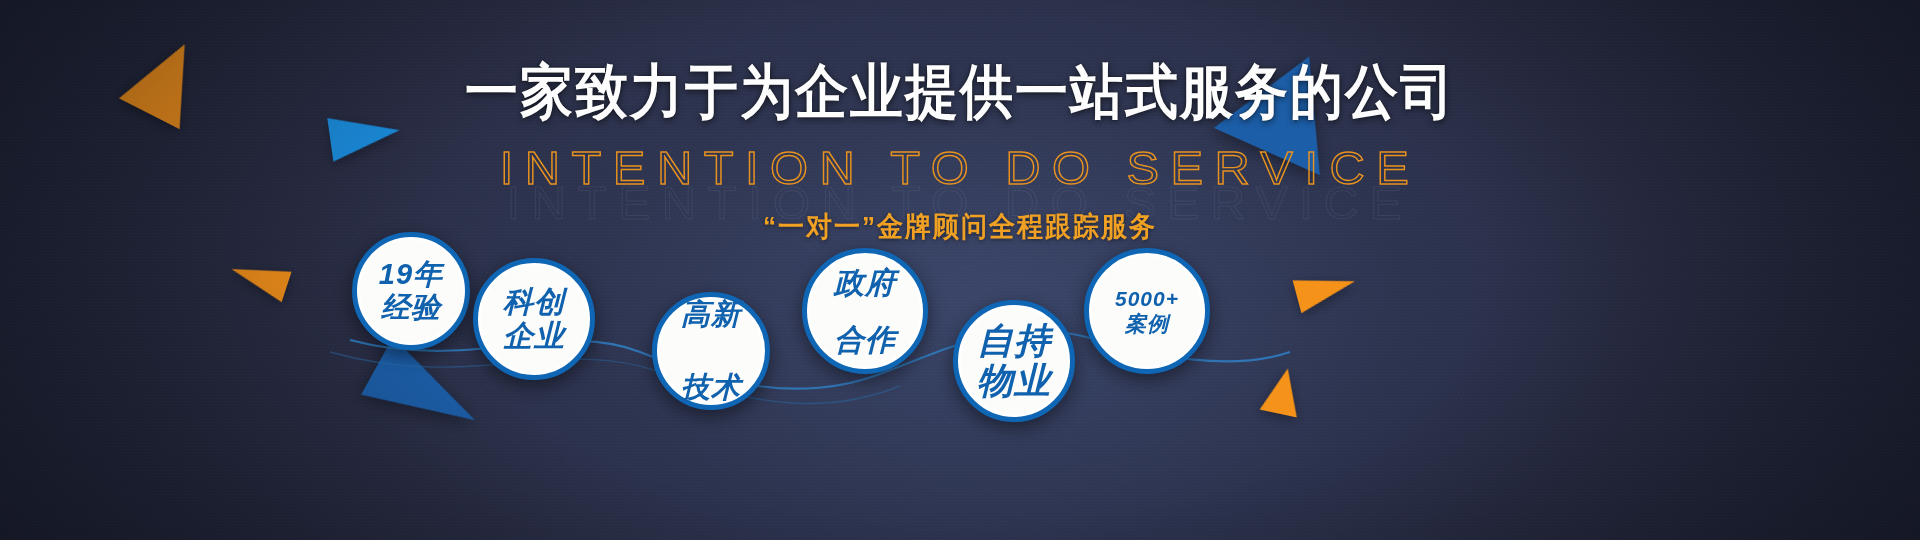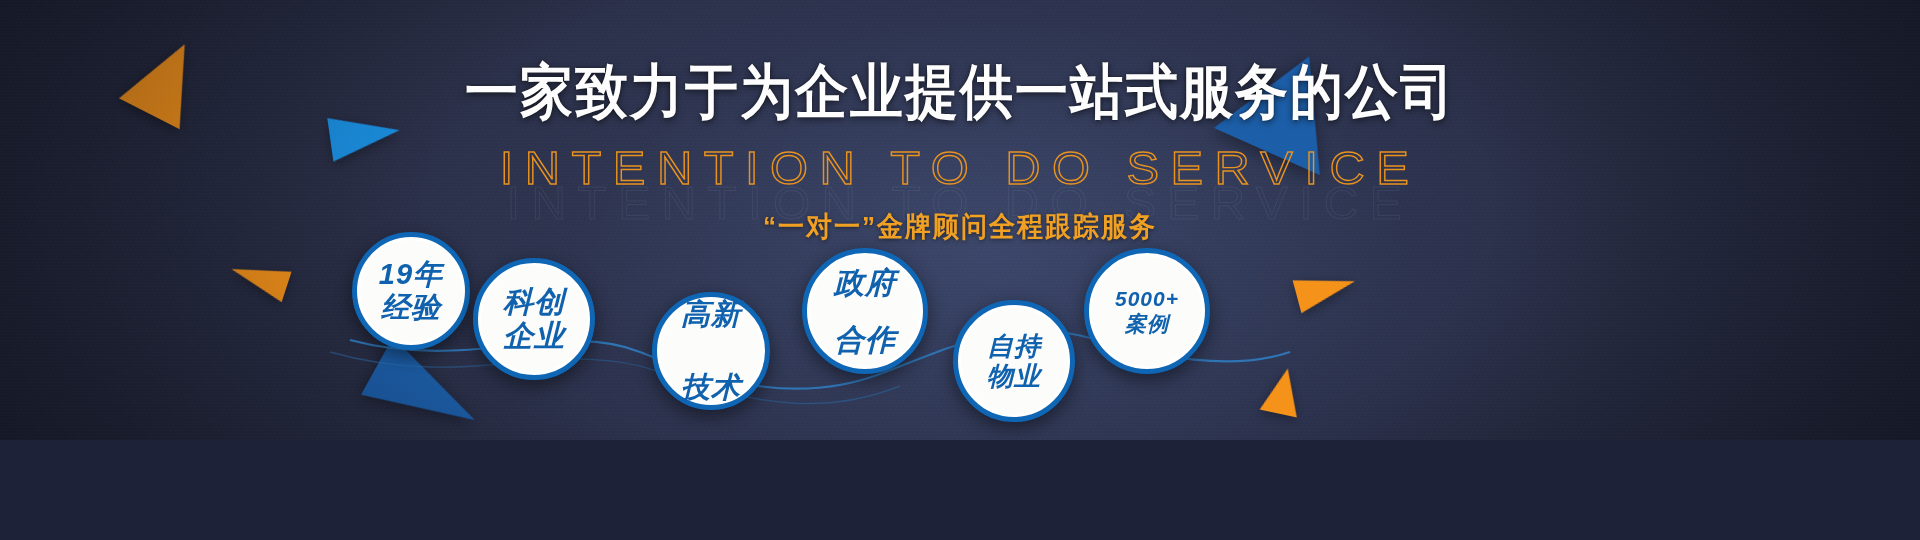--- a/index.html
+++ b/index.html
@@ -4,21 +4,21 @@
 <style>
   * { margin:0; padding:0; box-sizing:border-box; }
   html,body { width:1920px; height:540px; overflow:hidden; }
   body {
     font-family:"Liberation Sans","DejaVu Sans",sans-serif;
     background:#1e2238;
   }
 
   #banner {
     position:relative;
-    width:1920px; height:440px;
+    width:1920px; height:540px;
     overflow:hidden;
     background:
       radial-gradient(ellipse 900px 520px at 52% 58%, rgba(70,90,140,.38) 0%, rgba(45,58,95,.18) 45%, rgba(0,0,0,0) 72%),
       radial-gradient(ellipse 1400px 700px at 50% 50%, #343a55 0%, #2b3049 38%, #212538 66%, #191c2c 100%);
   }
 
   
   #texture {
     position:absolute; inset:0;
     background-image:
@@ -170,21 +170,21 @@
     <div class="bubble" style="left:652px; top:292px; width:118px; height:118px; font-size:29px;gap:40px;">
       <span class="l1">高新</span>
       <span class="l2">技术</span>
     </div>
 
     <div class="bubble" style="left:802px; top:248px; width:126px; height:126px; font-size:30px;gap:23px;">
       <span class="l1">政府</span>
       <span class="l2">合作</span>
     </div>
 
-    <div class="bubble" style="left:953px; top:300px; width:122px; height:122px; font-size:26px;">
+    <div class="bubble" style="left:953px; top:300px; width:122px; height:122px; font-size:36px;">
       <span class="l1">自持</span>
       <span class="l2">物业</span>
     </div>
 
     <div class="bubble" style="left:1084px; top:248px; width:126px; height:126px; font-size:21px;">
       <span class="l1">5000+</span>
       <span class="l2">案例</span>
     </div>
 
   </div>

